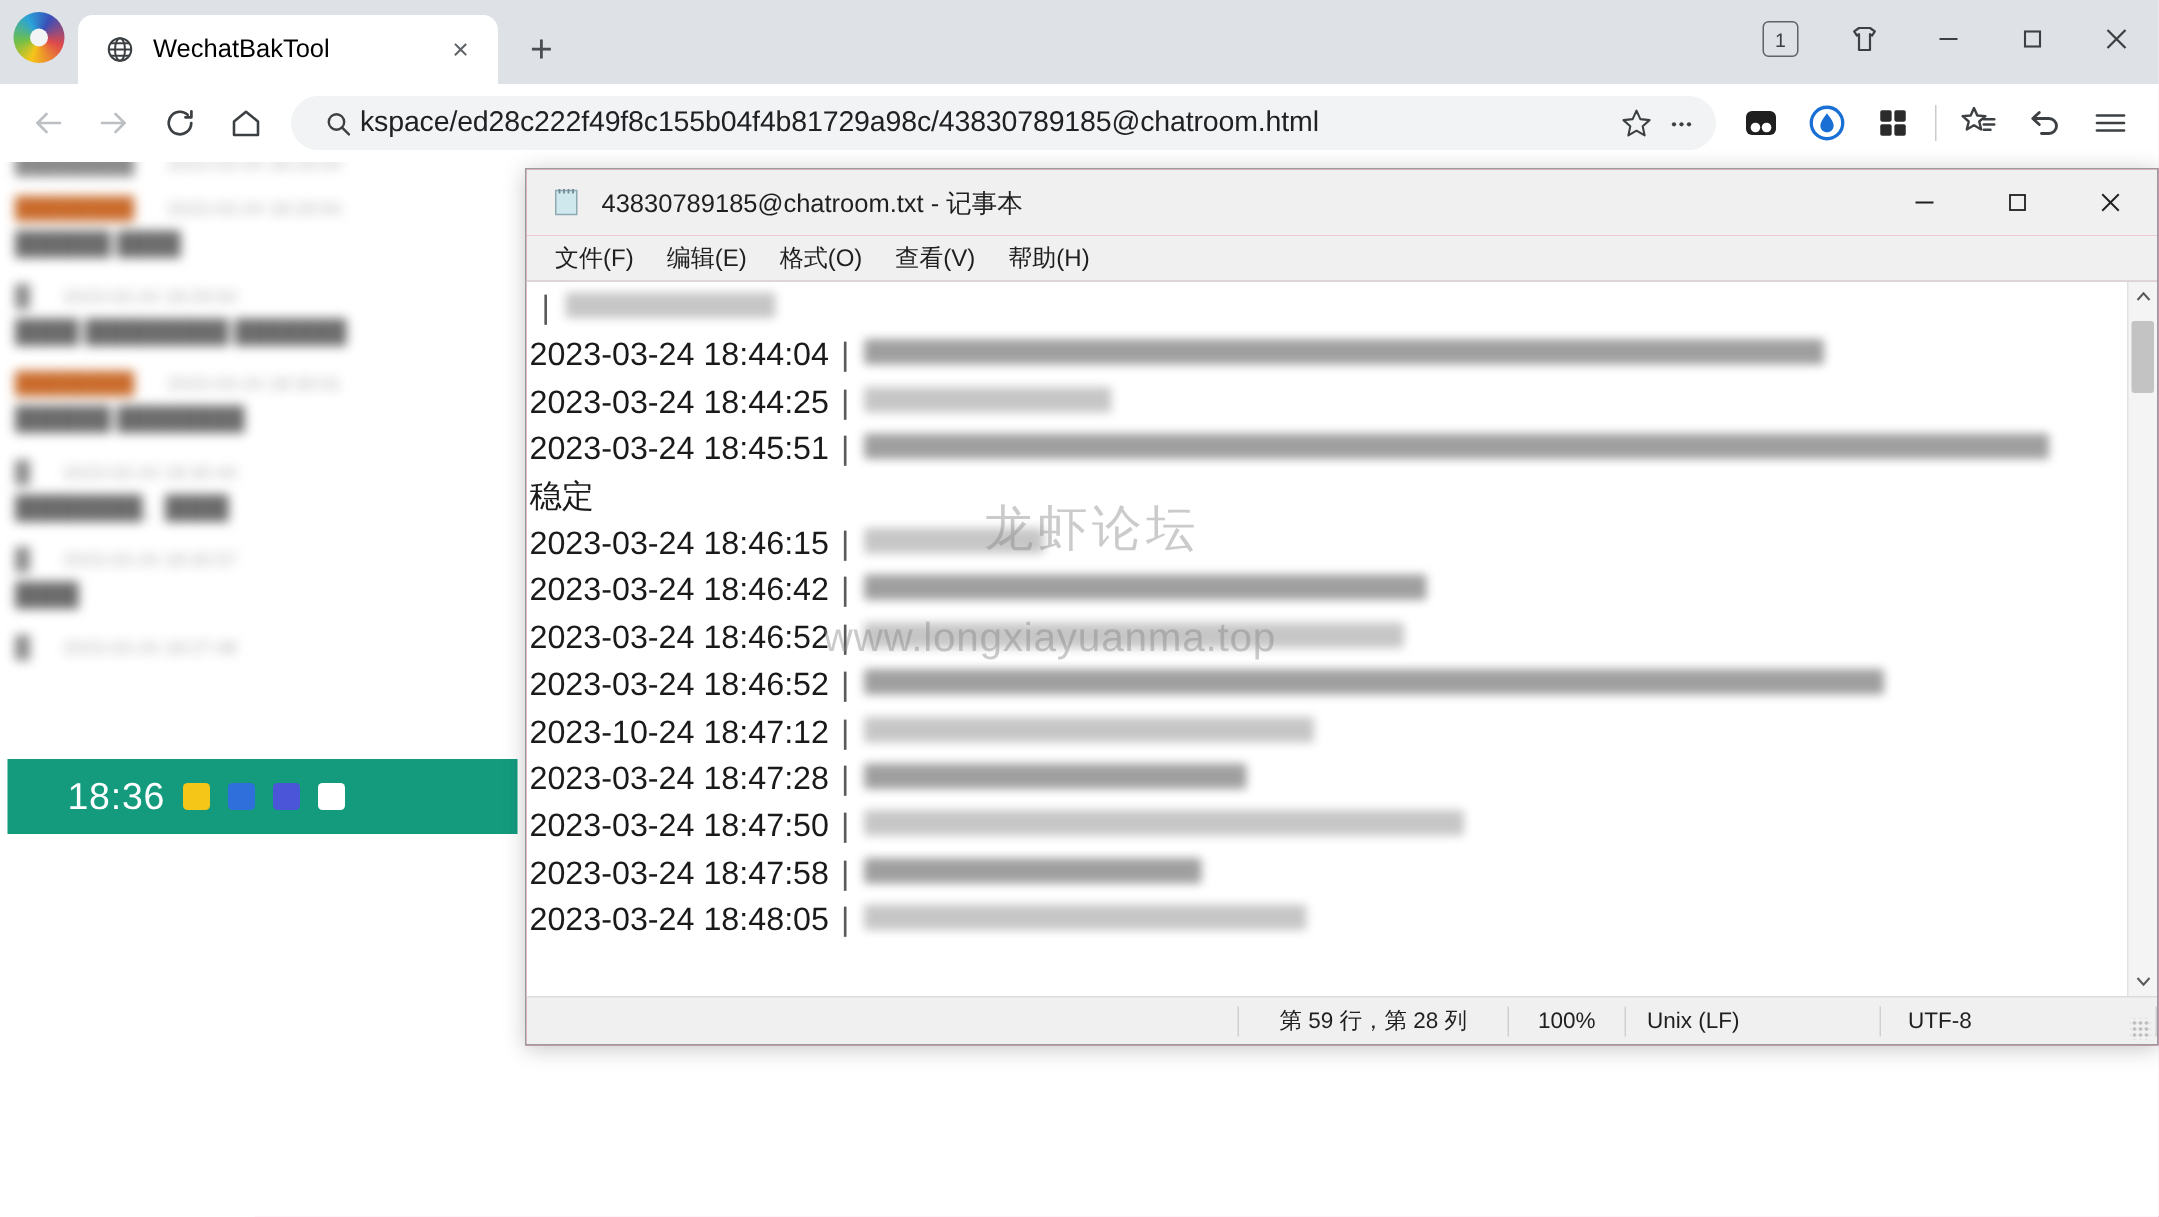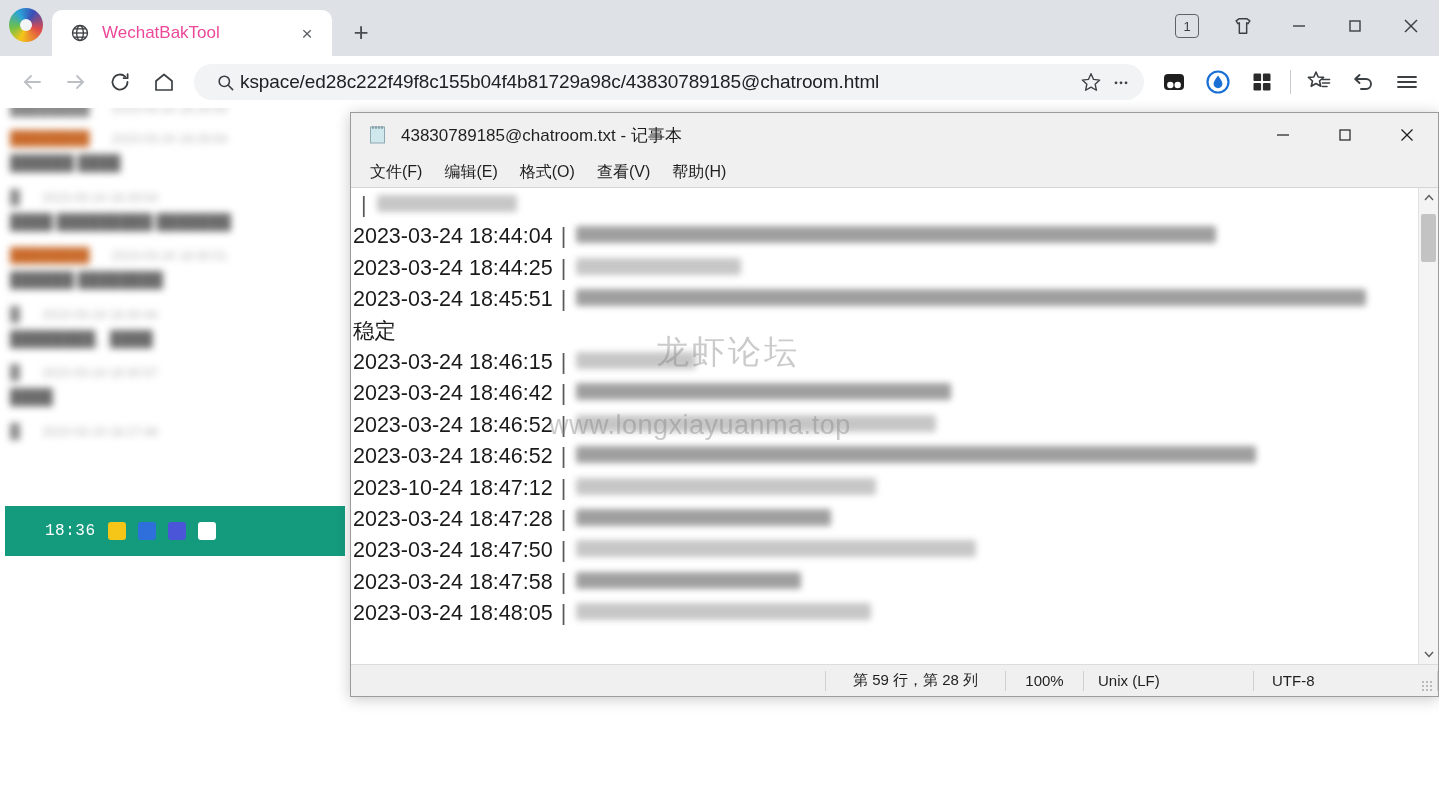--- a/index.html
+++ b/index.html
@@ -44,21 +44,21 @@
     height: 46px; width: 280px;
     background: #ffffff;
     border-radius: 10px 10px 0 0;
     display: flex; align-items: center;
     padding: 0 12px 0 18px;
     position: relative;
   }
   .tab-favicon { width: 20px; height: 20px; flex: 0 0 20px; margin-right: 12px; }
   .tab-title {
     flex: 1 1 auto;
-    font-size: 17px; color: #ec4899;
+    font-size: 17px; color: #000000;
     white-space: nowrap; overflow: hidden; text-overflow: ellipsis;
   }
   .tab-close {
     width: 26px; height: 26px; flex: 0 0 26px;
     display: flex; align-items: center; justify-content: center;
     color: #5f6368; font-size: 19px; line-height: 1;
   }
   .new-tab {
     width: 42px; height: 42px; margin: 0 0 3px 8px;
     display: flex; align-items: center; justify-content: center;
@@ -134,21 +134,21 @@
   .msg-nick { font-size: 14px; color: #c96a2a; font-weight: 700; }
   .msg-nick.plain { color: #8a8a8a; font-weight: 400; }
   .msg-time { font-size: 12.5px; color: #b9b9b9; }
   .msg-body { font-size: 15px; color: #6b6b6b; margin-top: 6px; line-height: 1.5; }
   .green-bar {
     position: absolute; left: 5px; top: 398px; width: 340px; height: 50px;
     background: #149b7e;
     display: flex; align-items: center;
     padding-left: 40px; gap: 12px;
   }
-  .green-time { color: #ffffff; font-size: 16px; letter-spacing: 0.5px; font-family: Liberation Mono, monospace; }
+  .green-time { color: #ffffff; font-size: 25px; letter-spacing: 0.5px; }
   .gicon { width: 18px; height: 18px; border-radius: 3px; flex: 0 0 18px; }
   .gicon.a { background: #f5c518; }
   .gicon.b { background: #2f6fdb; }
   .gicon.c { background: #4a55d8; }
   .gicon.d { background: #ffffff; }
 
   
   #notepad {
     position: absolute;
     left: 350px; top: 112px;

